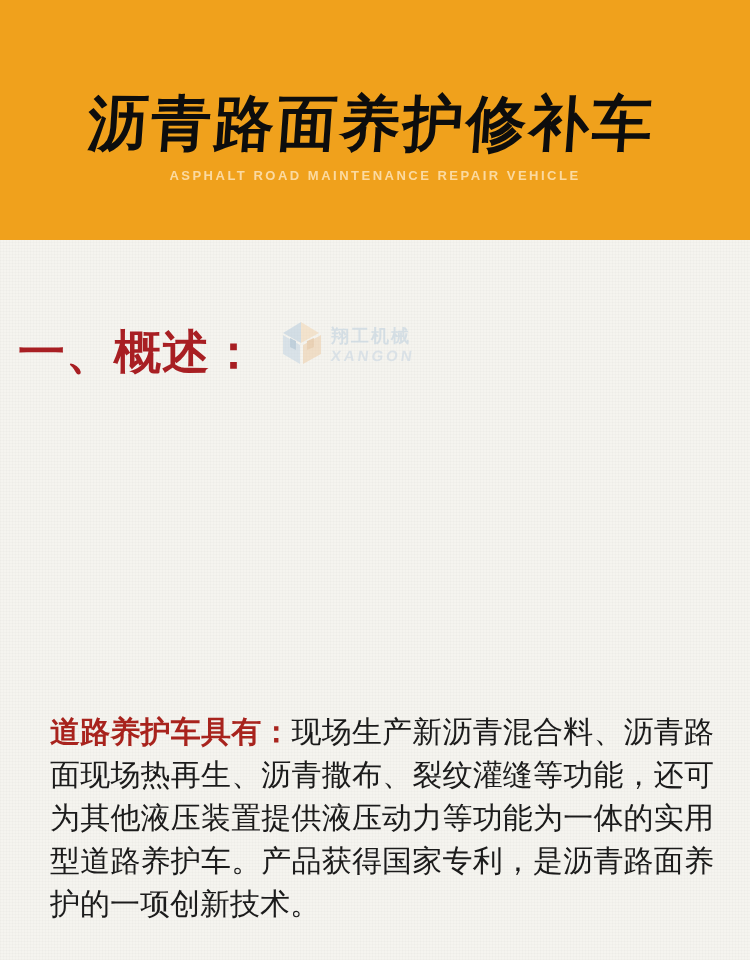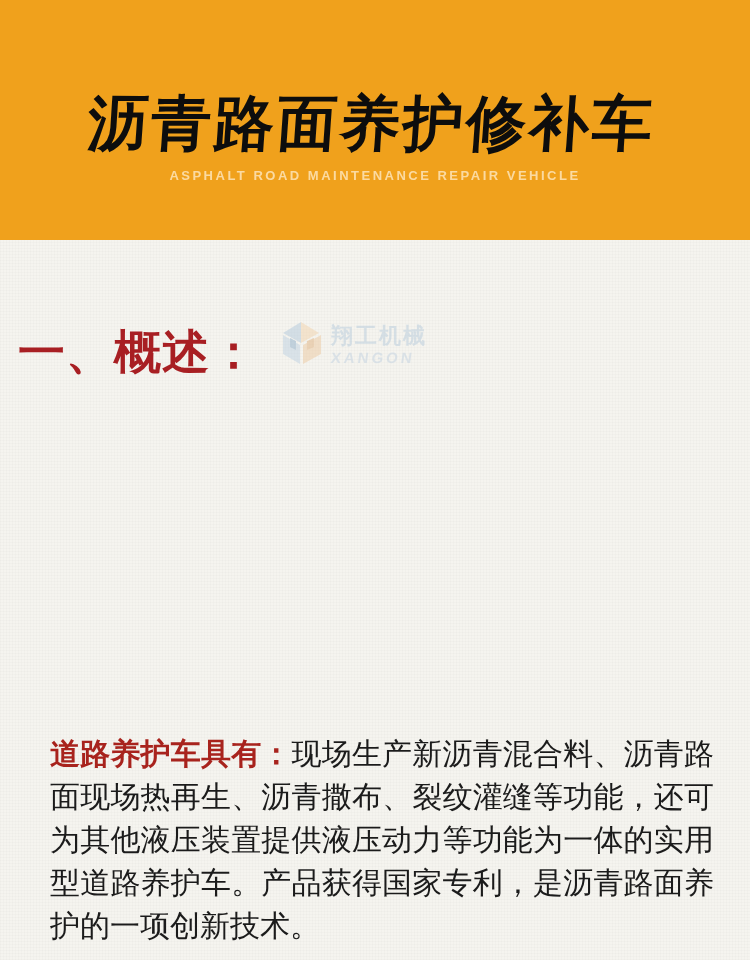--- a/index.html
+++ b/index.html
@@ -63,21 +63,21 @@
     display: flex;
     align-items: center;
     opacity: 0.5;
     pointer-events: none;
   }
   .watermark .wm-text {
     margin-left: 8px;
     line-height: 1;
   }
   .wm-cn {
-    font-size: 22px;
+    font-size: 18px;
     font-weight: bold;
     letter-spacing: 2px;
     color: #b7cbdc;
   }
   .wm-en {
     margin-top: 3px;
     font-size: 15px;
     font-weight: bold;
     letter-spacing: 3px;
     color: #c2d2e1;
@@ -100,21 +100,21 @@
     left: 50px;
     width: 664px;
     margin: 0;
     font-size: 30px;
     line-height: 43px;
     color: #1b1b1b;
     text-align: justify;
     z-index: 2;
   }
   .para1 { top: 143px; }
-  .para2 { top: 470px; margin-top: 22px; }
+  .para2 { top: 470px; }
   .para2 .lead {
     color: #a8231d;
     font-weight: bold;
   }
 </style>
 </head>
 <body>
 
 <div class="page">
 

